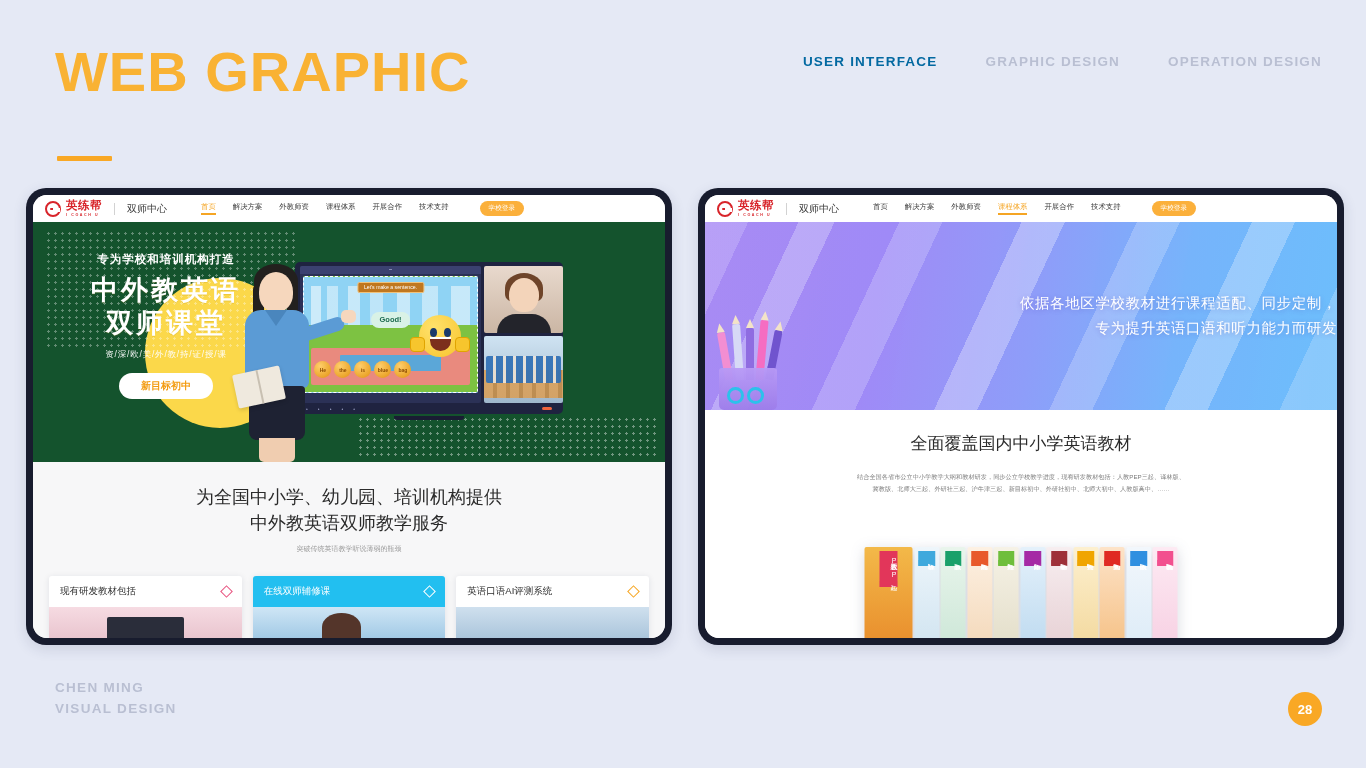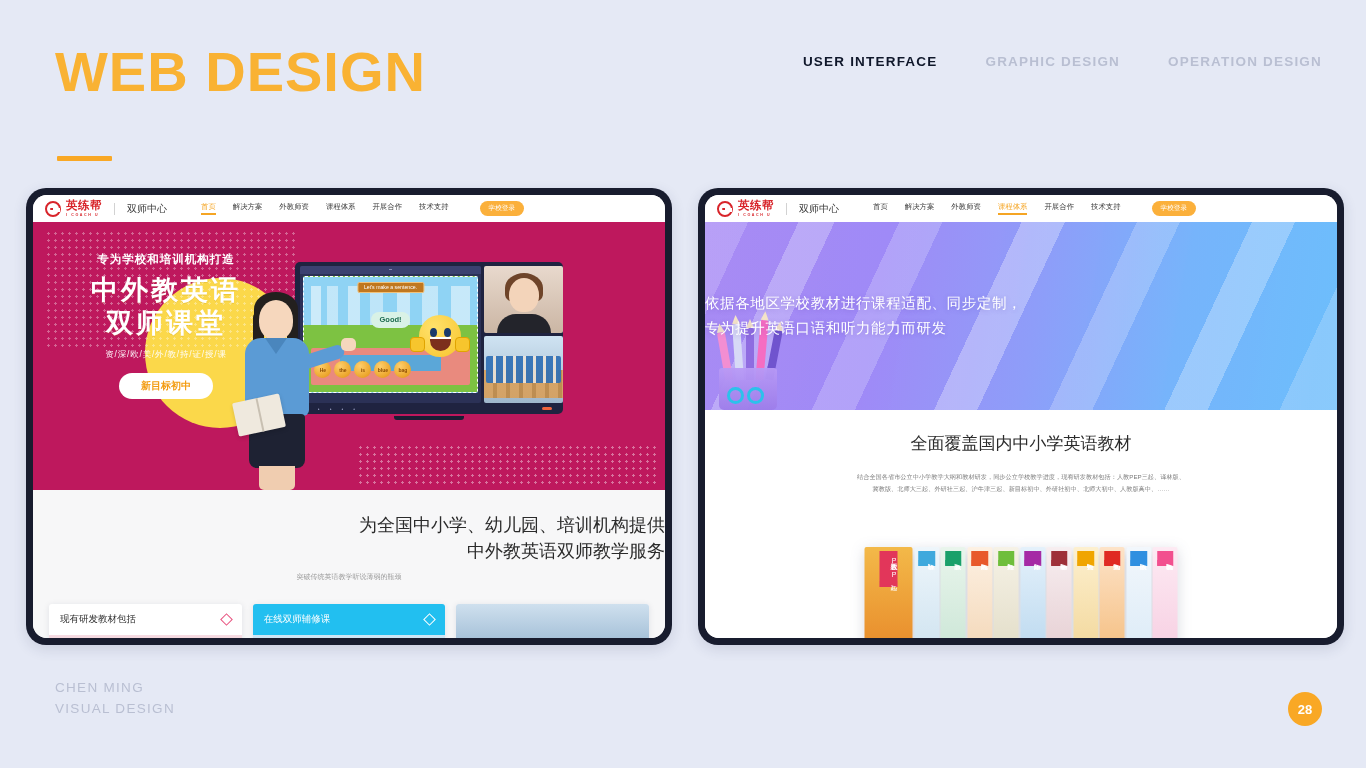--- a/index.html
+++ b/index.html
@@ -20,21 +20,21 @@
   .hdr-sub {
     position: absolute; left: 55px; top: 116px;
     font-size: 27px; font-weight: 700; color: #1b1f33; letter-spacing: 1px;
   }
   .hdr-rule {
     position: absolute; left: 57px; top: 156px;
     width: 55px; height: 5px; background: #f9a825; border-radius: 1px;
   }
   .topnav { position: absolute; right: 44px; top: 54px; display: flex; gap: 48px; }
   .topnav span { font-size: 13.5px; font-weight: 700; letter-spacing: 1.2px; color: #b9bfd2; }
-  .topnav span.active { color: #0f172a; }
+  .topnav span.active { color: #0369a1; }
 
   
   .device {
     position: absolute; background: #181c2e; border-radius: 20px; padding: 7px;
     box-shadow: 0 4px 14px rgba(40,50,90,.14);
   }
   .device.left  { left: 26px;  top: 188px; width: 646px; height: 457px; }
   .device.right { left: 698px; top: 188px; width: 646px; height: 457px; }
   .screen { width: 100%; height: 100%; background: #fff; border-radius: 14px; overflow: hidden; position: relative; }
 
@@ -66,21 +66,21 @@
   .navlink.active::after {
     content:""; position:absolute; left: 0; right: 0; bottom: 0; height: 1.6px; background: #f5a524;
   }
   .login-btn {
     margin-left: 14px; background: #fbb03b; color: #fff; font-size: 6.6px;
     border-radius: 9px; padding: 3.2px 9px; white-space: nowrap;
   }
 
   
   .hero-yellow {
-    height: 268px; background: #be185d; position: relative; overflow: hidden;
+    height: 240px; background: #14532d; position: relative; overflow: hidden;
   }
   .hero-yellow::before {
     content:""; position:absolute; left: 112px; top: 56px; width: 150px; height: 150px;
     border-radius: 50%; background: #fbd84a;
   }
   .dots-a {
     position:absolute; left: 12px; top: 8px; width: 250px; height: 120px;
     background-image: radial-gradient(rgba(255,255,255,.45) 1px, transparent 1.2px);
     background-size: 7px 7px; opacity: .75;
   }
@@ -185,21 +185,21 @@
   .t-collar { position:absolute; left: 36px; top: 44px; width: 22px; height: 16px; background:#4a86bd; clip-path: polygon(0 0,100% 0,50% 100%); }
   .t-skirt { position:absolute; left: 20px; top: 120px; width: 56px; height: 54px; background:#1e2233; border-radius: 4px 4px 8px 8px; }
   .t-legs { position:absolute; left: 30px; top: 172px; width: 36px; height: 24px; background:#f0cdb0; border-radius: 0 0 5px 5px; }
   .t-arm { position:absolute; left: 70px; top: 56px; width: 46px; height: 14px; background:#5b9bd5; border-radius: 8px; transform: rotate(-18deg); }
   .t-hand { position:absolute; left: 112px; top: 44px; width: 15px; height: 13px; border-radius: 5px; background:#f6d7bd; }
   .t-book { position:absolute; left: 6px; top: 104px; width: 48px; height: 34px; background:#efe9de; border-radius: 2px; transform: rotate(-12deg); box-shadow: 0 2px 4px rgba(0,0,0,.15); }
   .t-book::after { content:""; position:absolute; left: 50%; top:0; bottom:0; width:1.5px; background:#c8c0b2; }
 
   
   .sec-white { background: #f7f7f8; padding: 22px 0 0; position: relative; height: 190px; }
-  .sw-h1 { text-align:right; font-size: 18px; color: #2b2b2b; line-height: 1.45; font-weight: 500; }
+  .sw-h1 { text-align:center; font-size: 18px; color: #2b2b2b; line-height: 1.45; font-weight: 500; }
   .sw-sub { text-align:center; font-size: 7px; color: #9a9a9a; margin-top: 8px; }
   .cards { display:flex; gap: 11px; justify-content:center; margin-top: 22px; padding: 0 16px; }
   .card {
     flex: 1; background:#fff; border-radius: 3px; overflow: hidden;
     box-shadow: 0 1px 6px rgba(30,40,70,.10);
   }
   .card.active { background:#22bff0; }
   .card-head { display:flex; align-items:center; justify-content:space-between; padding: 9px 11px; }
   .card-title { font-size: 9.5px; color:#2d2d2d; }
   .card.active .card-title { color:#fff; }
@@ -222,21 +222,21 @@
         rgba(255,255,255,.2) 27% 33%, transparent 33% 44%,
         rgba(255,255,255,.3) 44% 50%, transparent 50% 60%,
         rgba(255,255,255,.22) 60% 66%, transparent 66% 76%,
         rgba(255,255,255,.28) 76% 82%, transparent 82% 92%,
         rgba(255,255,255,.2) 92% 100%),
       linear-gradient(100deg, #a78cf0 0%, #9f8bf2 28%, #8f9df5 52%, #79b4f7 74%, #6fbdf8 100%);
     filter: saturate(1.05);
   }
   .hp-text {
     position: absolute; left: 0; right: 0; top: 50%; transform: translateY(-50%);
-    text-align: left; color: #fff; font-size: 14.5px; line-height: 1.75; letter-spacing: .6px;
+    text-align: right; color: #fff; font-size: 14.5px; line-height: 1.75; letter-spacing: .6px;
     text-shadow: 0 1px 5px rgba(80,50,160,.3);
   }
   .pencils { position:absolute; left: 8px; bottom: 0; width: 86px; height: 92px; }
   .cup { position:absolute; left: 6px; bottom: 0; width: 58px; height: 42px; background: linear-gradient(#b79bf2,#9c7ee6); border-radius: 3px 3px 5px 5px; opacity:.95; }
   .pencils i { position:absolute; bottom: 30px; width: 8px; border-radius: 2px 2px 0 0; }
   .pencils i::after { content:""; position:absolute; left:0; right:0; top:-9px; border-left:4px solid transparent; border-right:4px solid transparent; border-bottom:9px solid #f2e3c9; }
   .p1 { left: 8px;  height: 48px; background:#ef8fd0; transform: rotate(-10deg); }
   .p2 { left: 21px; height: 56px; background:#d7d9f5; transform: rotate(-4deg); }
   .p3 { left: 33px; height: 52px; background:#8e6ddc; }
   .p4 { left: 45px; height: 60px; background:#f06fc0; transform: rotate(5deg); }
@@ -262,33 +262,33 @@
     text-align: center; white-space: nowrap;
   }
   .ribbon::after {
     content:""; position:absolute; left:0; right:0; bottom: 0; height: 6px;
     background: inherit; clip-path: polygon(0 0, 100% 0, 100% 100%, 50% 55%, 0 100%);
   }
   .bk-wide { width: 48px; }
   .bk-wide .ribbon { width: 18px; font-size: 7px; }
 
   
-  .footer { position:absolute; left: 55px; bottom: 48px; color:#b9bfd2; font-size: 13.5px; font-weight: 400; line-height: 1.55; letter-spacing: 1.3px; }
+  .footer { position:absolute; left: 55px; bottom: 48px; color:#b9bfd2; font-size: 13.5px; font-weight: 700; line-height: 1.55; letter-spacing: 1.3px; }
   .pagenum {
     position:absolute; right: 44px; bottom: 42px; width: 34px; height: 34px; border-radius: 50%;
     background:#f9a825; color:#fff; font-size: 13px; font-weight: 700;
     display:flex; align-items:center; justify-content:center;
   }
 </style>
 </head>
 <body>
 
 <div class="page">
 
-  <div class="hdr-title">WEB DESIGN</div>
+  <div class="hdr-title">WEB GRAPHIC</div>
   <div class="hdr-rule"></div>
 
   <div class="topnav">
     <span class="active">USER INTERFACE</span>
     <span>GRAPHIC DESIGN</span>
     <span>OPERATION DESIGN</span>
   </div>
 
   <div class="device left">
     <div class="screen">
@@ -412,20 +412,24 @@
             <div class="card-img a"></div>
           </div>
           <div class="card active">
             <div class="card-head">
               <span class="card-title">在线双师辅修课</span>
               <span class="dia cyan"></span>
             </div>
             <div class="card-img b"></div>
           </div>
           <div class="card">
+            <div class="card-head">
+              <span class="card-title">英语口语AI评测系统</span>
+              <span class="dia orange"></span>
+            </div>
             <div class="card-img c"></div>
           </div>
         </div>
       </div>
     </div>
   </div>
 
   <div class="device right">
     <div class="screen">
 

